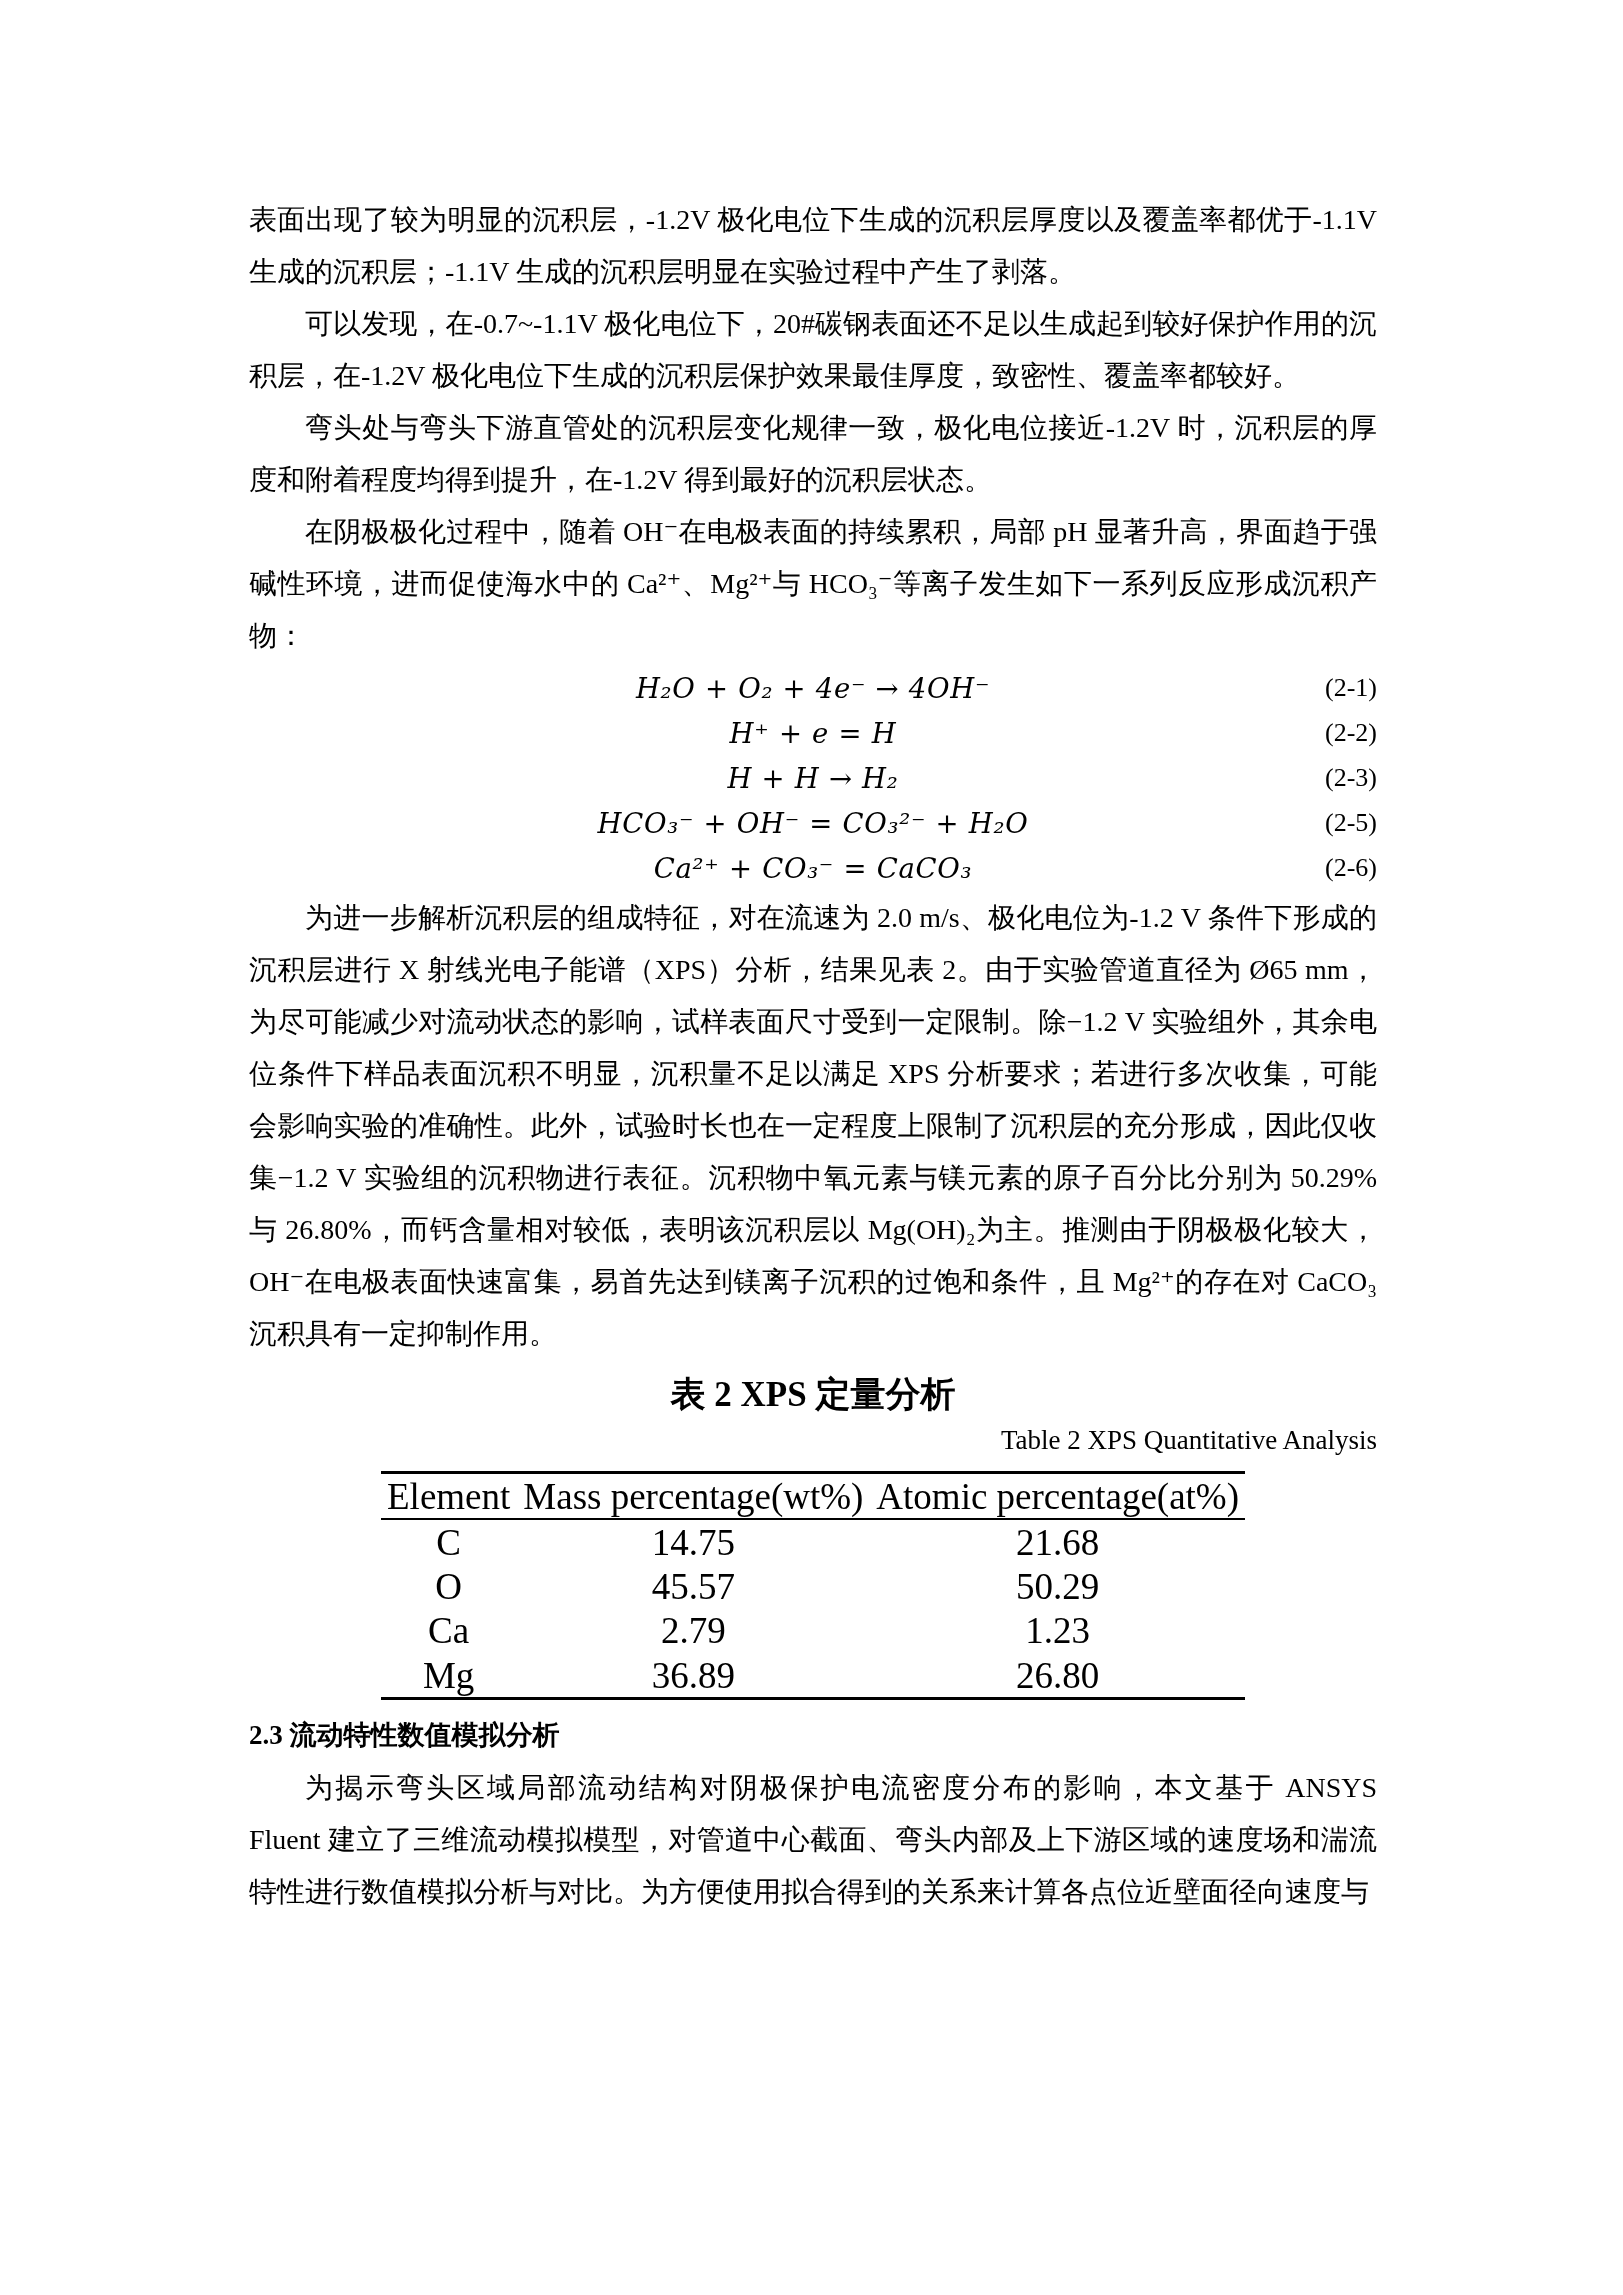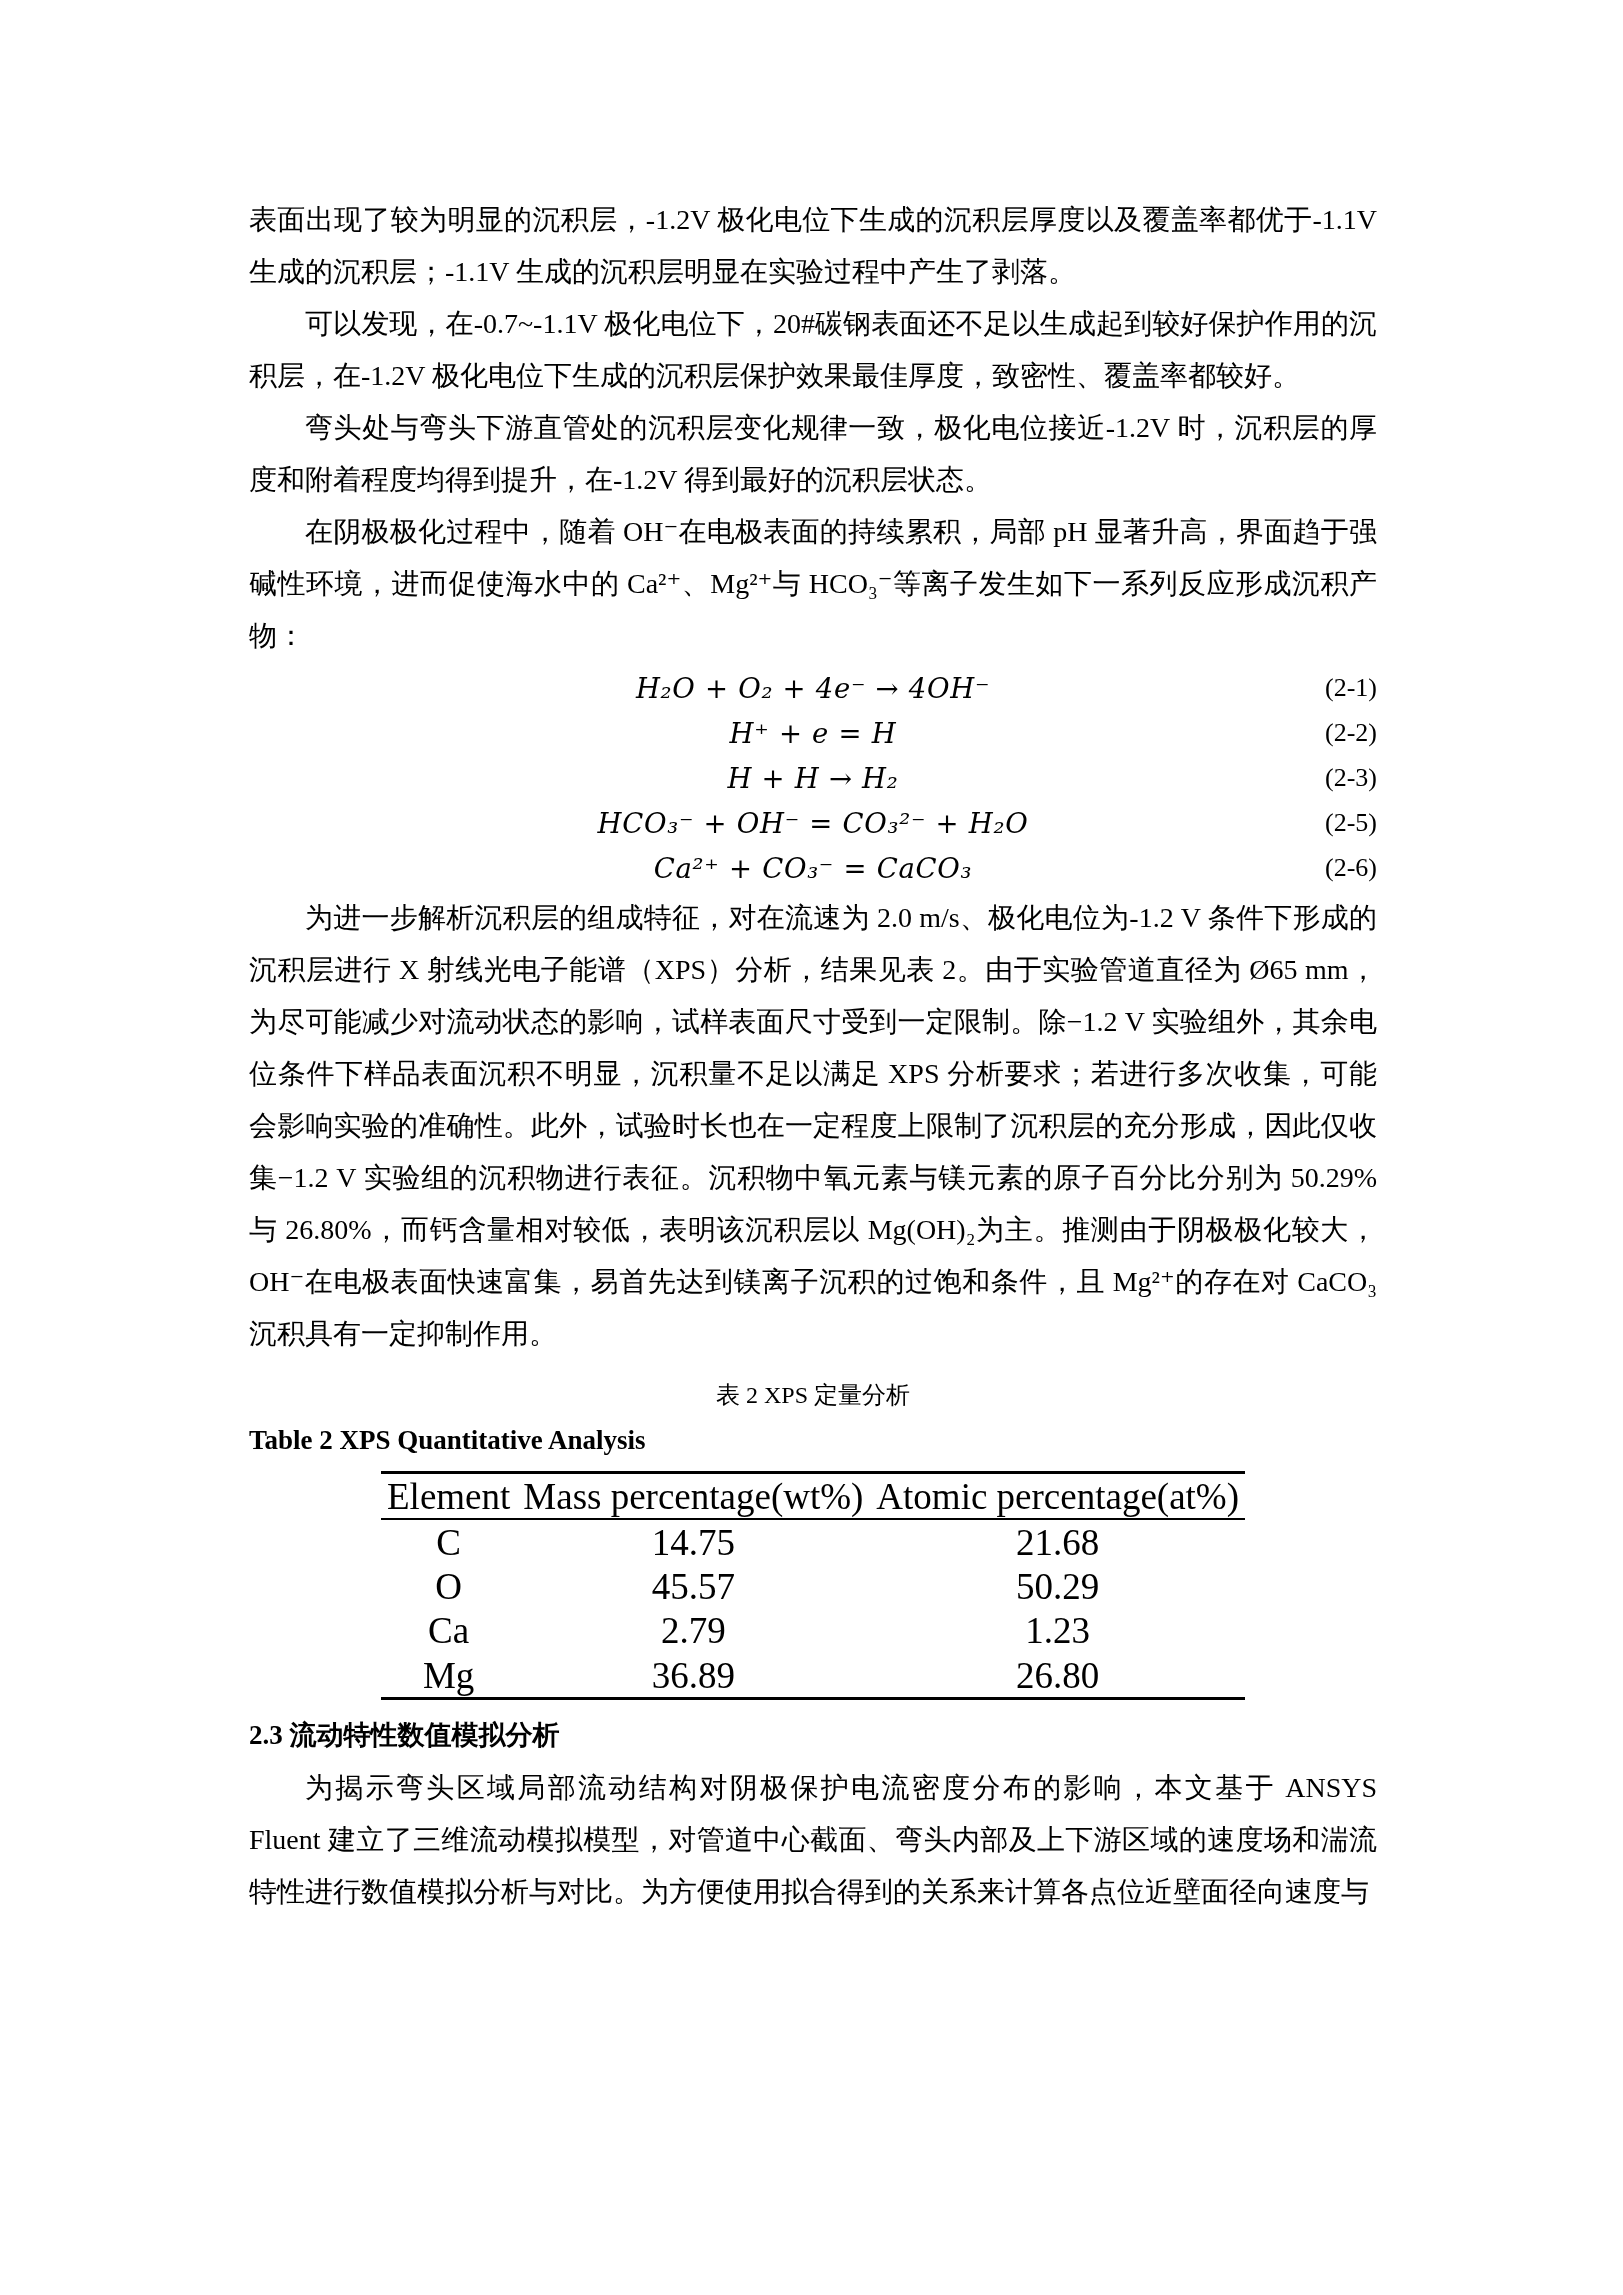--- a/index.html
+++ b/index.html
@@ -49,27 +49,27 @@
   .eq-number {
     position: absolute;
     right: 0;
     top: 0;
     font-style: normal;
     font-size: 26px;
   }
   .caption-zh {
     margin-top: 10.5px;
     text-align: center;
-    font-weight: normal;
-    font-size: 24px;
+    font-weight: bold;
+    font-size: 35px;
     line-height: 48px;
   }
   .caption-en {
-    text-align: left;
-    font-weight: bold;
+    text-align: right;
+    font-weight: normal;
     font-size: 27px;
     line-height: 42px;
   }
   table.xps-table {
     width: 824px;
     margin: 10.5px auto 7.9px auto;
     border-collapse: collapse;
     border-top: 3.3px solid #000;
     border-bottom: 3.3px solid #000;
     font-size: 37px;

